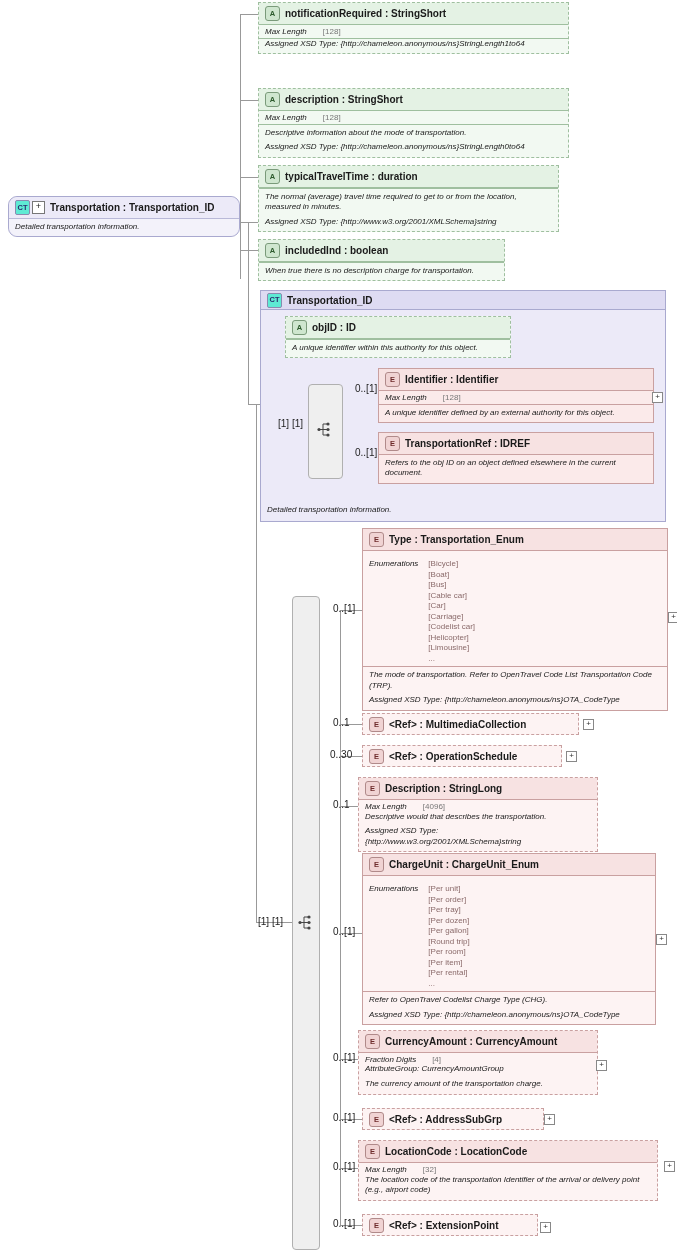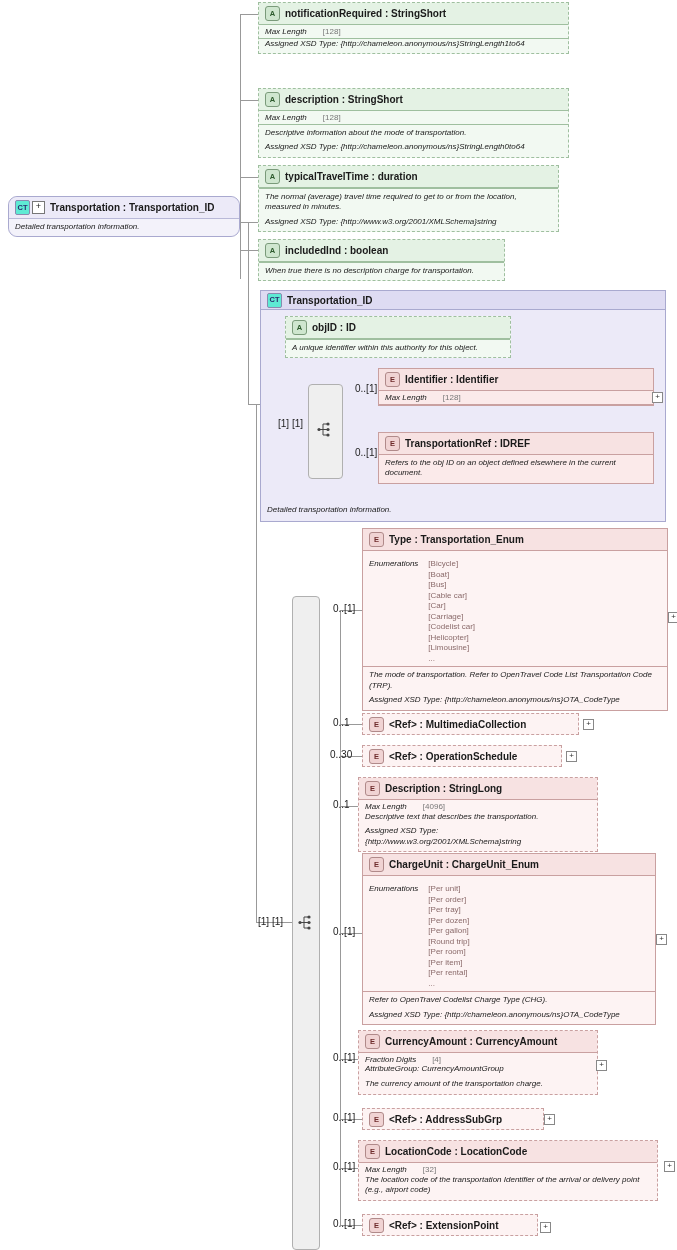--- a/index.html
+++ b/index.html
@@ -192,20 +192,21 @@
 <div class="mult" style="left:355px;top:383px;">0..[1]</div>
 <div class="node elem solid2" style="left:378px;top:368px;width:276px;">
   <div class="hdr">
     <span class="badge e">E</span>
     <span class="title">Identifier : Identifier</span>
   </div>
   <div class="facet">
     <span>Max Length</span><span class="fv">[128]</span>
   </div>
   <div style="border-top:1px solid #c9a0a0;margin-top:2px;"></div>
+  <div class="note">A unique identifier defined by an external authority for this object.</div>
 </div>
 <div class="plus" style="left:652px;top:392px;">+</div>
 
 <div class="mult" style="left:355px;top:447px;">0..[1]</div>
 <div class="node elem solid2" style="left:378px;top:432px;width:276px;">
   <div class="hdr">
     <span class="badge e">E</span>
     <span class="title">TransportationRef : IDREF</span>
   </div>
   <div class="note">Refers to the obj ID on an object defined elsewhere in the current document.</div>
@@ -268,21 +269,21 @@
 
 <div class="mult" style="left:333px;top:799px;">0..1</div>
 <div class="node elem" style="left:358px;top:777px;width:240px;">
   <div class="hdr">
     <span class="badge e">E</span>
     <span class="title">Description : StringLong</span>
   </div>
   <div class="facet">
     <span>Max Length</span><span class="fv">[4096]</span>
   </div>
-  <div class="note" style="padding-top:1px;">Descriptive text that describes the transportation.</div>
+  <div class="note" style="padding-top:1px;">Descriptive would that describes the transportation.</div>
   <div class="note" style="padding-top:0;">Assigned XSD Type: {http://www.w3.org/2001/XMLSchema}string</div>
 </div>
 
 <div class="mult" style="left:333px;top:926px;">0..[1]</div>
 <div class="node elem solid" style="left:362px;top:853px;width:294px;">
   <div class="hdr">
     <span class="badge e">E</span>
     <span class="title">ChargeUnit : ChargeUnit_Enum</span>
   </div>
   <div class="enumwrap">

